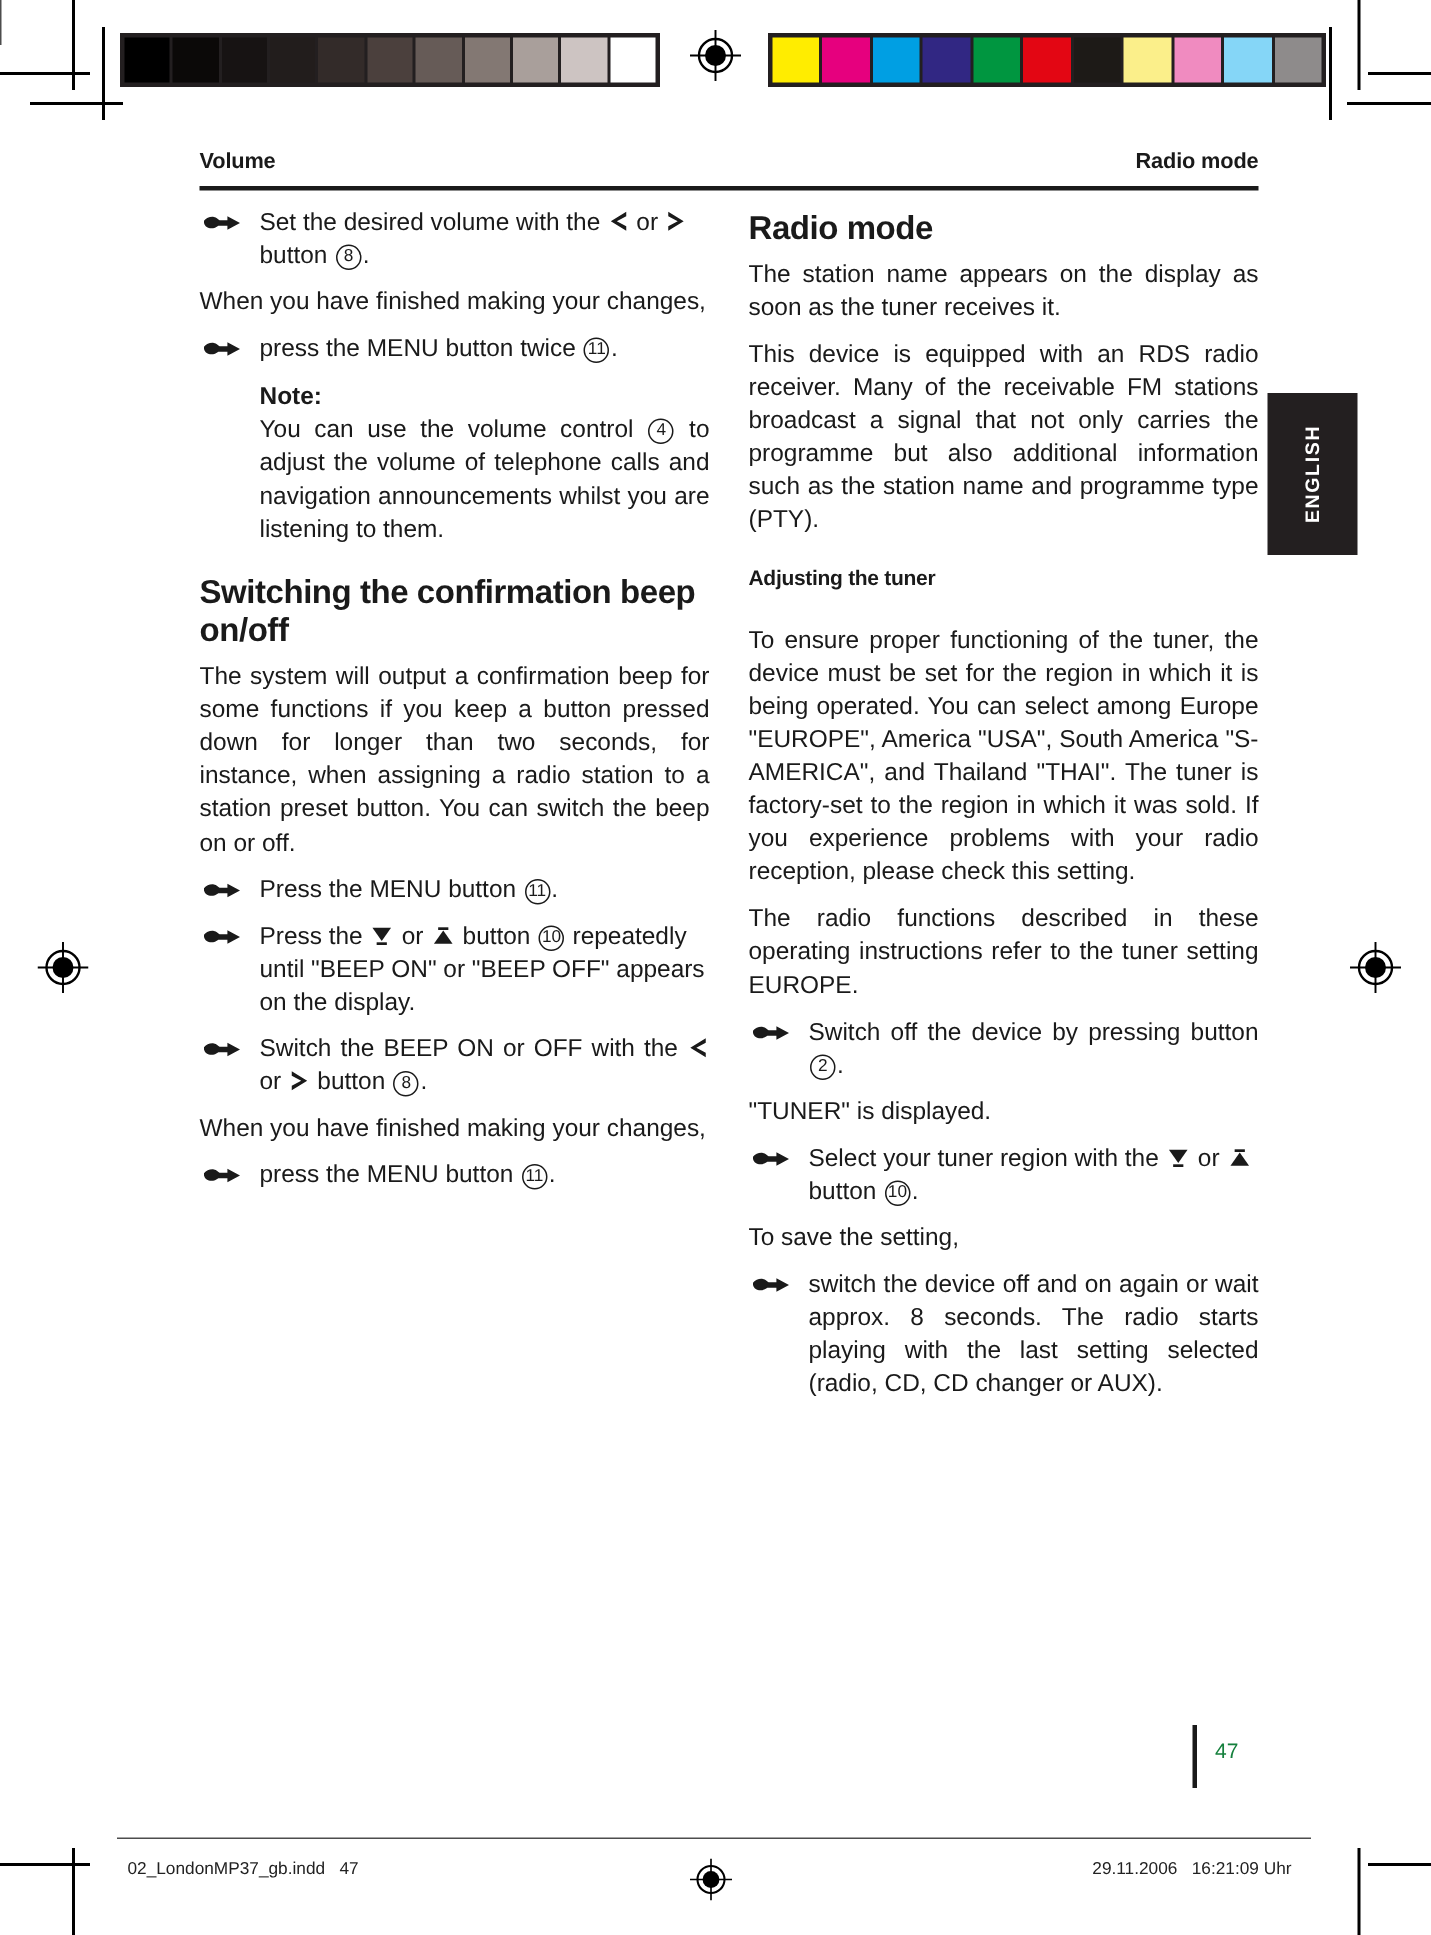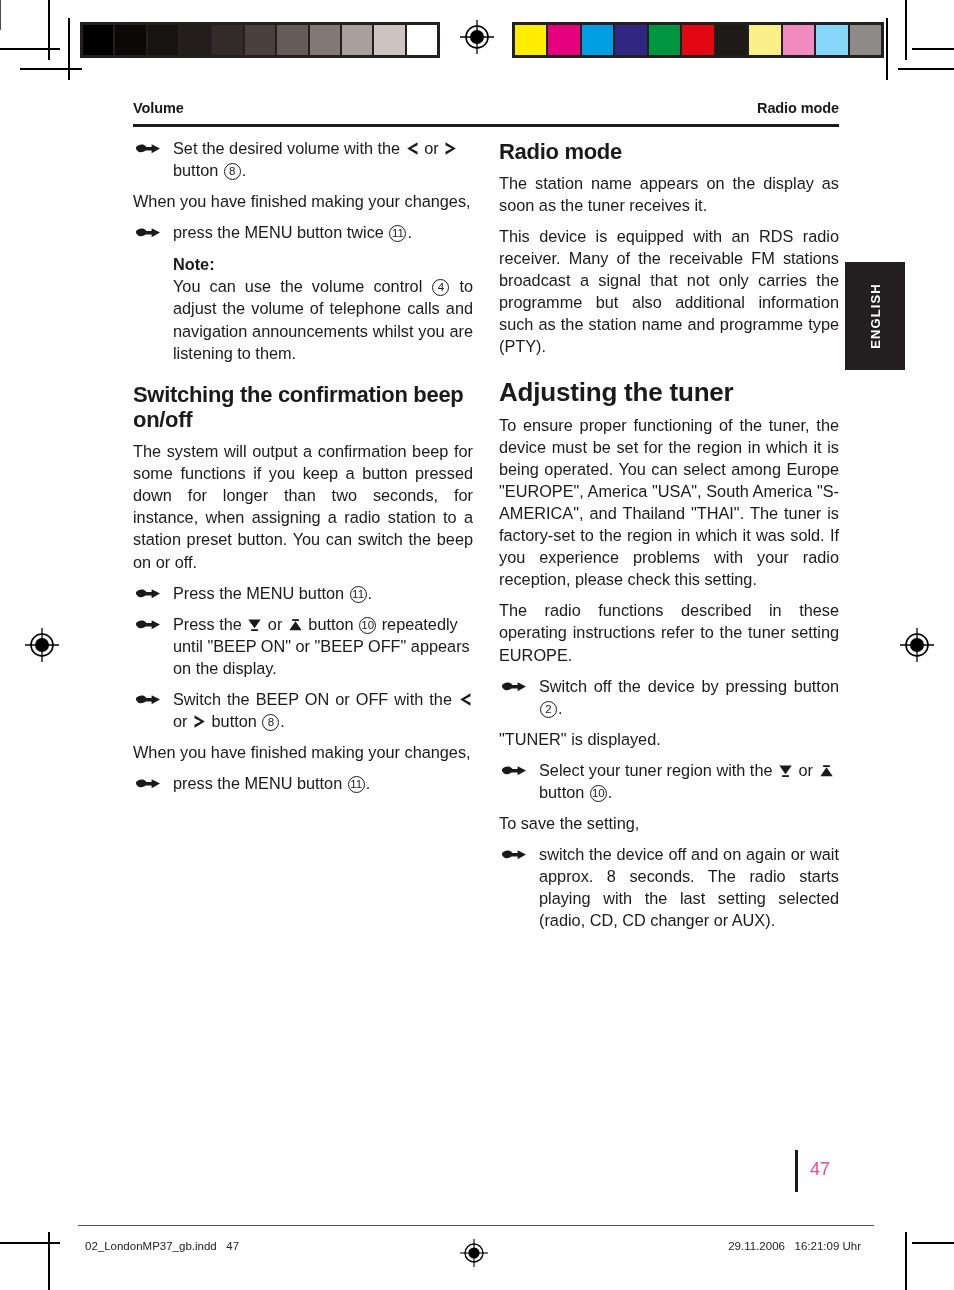--- a/index.html
+++ b/index.html
@@ -81,24 +81,24 @@
 
   h1.sec {
     font-size: 22px;
     font-weight: bold;
     line-height: 1.17;
     margin: 18px 0 7px 0;
     letter-spacing: -0.3px;
   }
   h1.sec.tight { margin-top: 2px; }
   h2.sub {
-    font-size: 26px;
+    font-size: 14px;
     font-weight: bold;
     line-height: 1.17;
-    margin: 20px 0 6px 0;
+    margin: 20px 0 22px 0;
     letter-spacing: -0.2px;
   }
 
   
   .bullet {
     position: relative;
     margin: 0 0 9px 0;
     padding-left: 40px;
     text-align: justify;
   }
@@ -173,22 +173,22 @@
     white-space: nowrap;
   }
 
   
   #folio-rule {
     left: 795px; top: 1150px; width: 2.5px; height: 42px;
   }
   #folio {
     position: absolute;
     left: 810px; top: 1159px;
-    font-size: 18px;
-    color: #ec4899;
+    font-size: 14px;
+    color: #15803d;
   }
 
   
   #footer-rule-top {
     left: 78px; top: 1225px; width: 796px; height: 1.4px;
     background: #4d4d4d;
   }
   #footer-left {
     position: absolute;
     left: 85px; top: 1240px;

